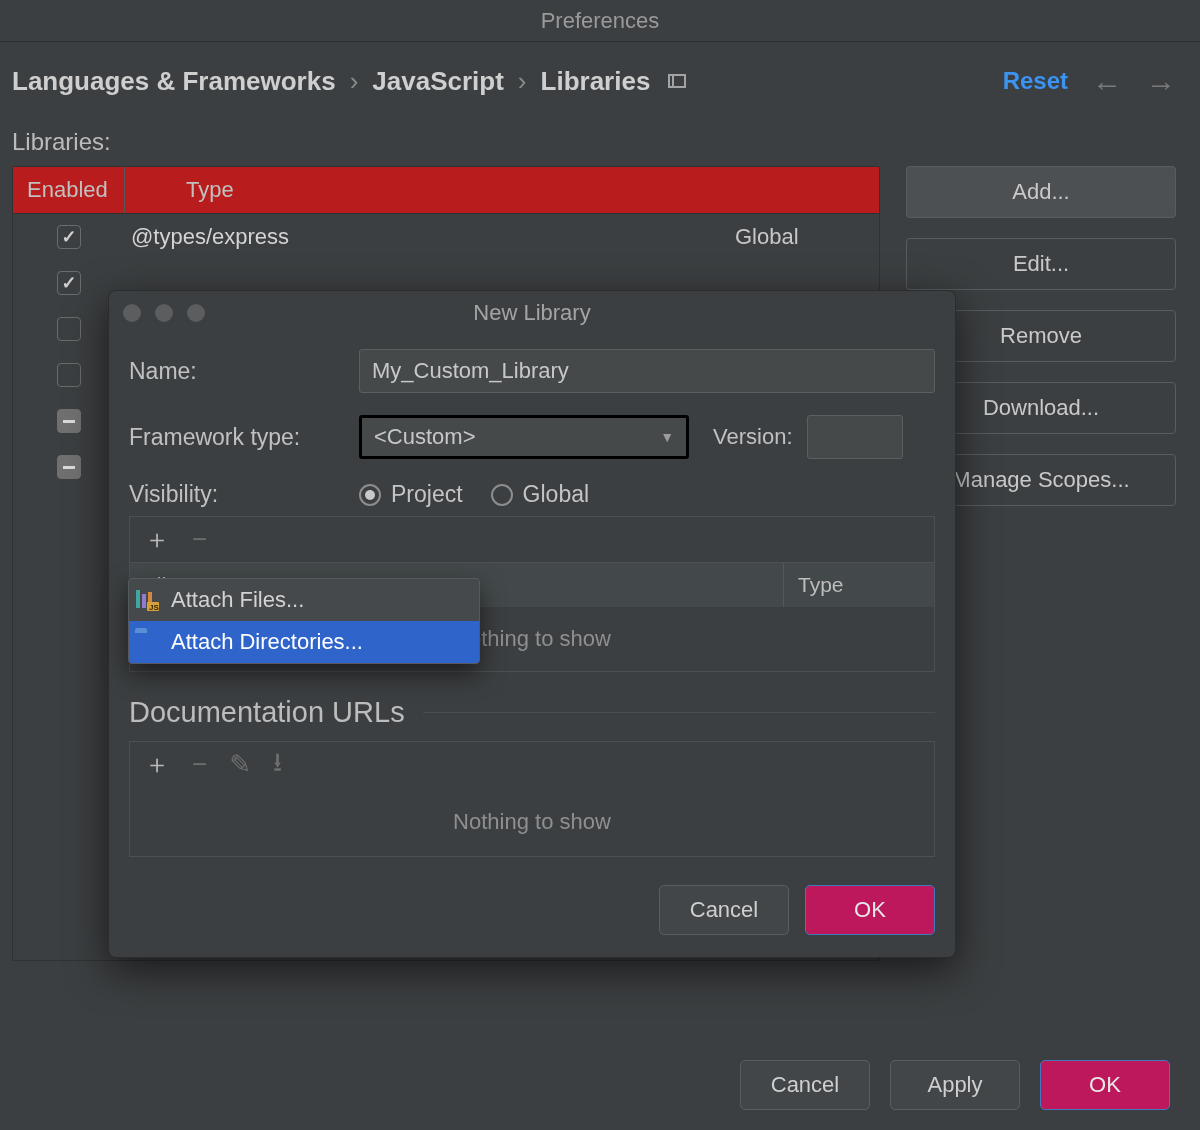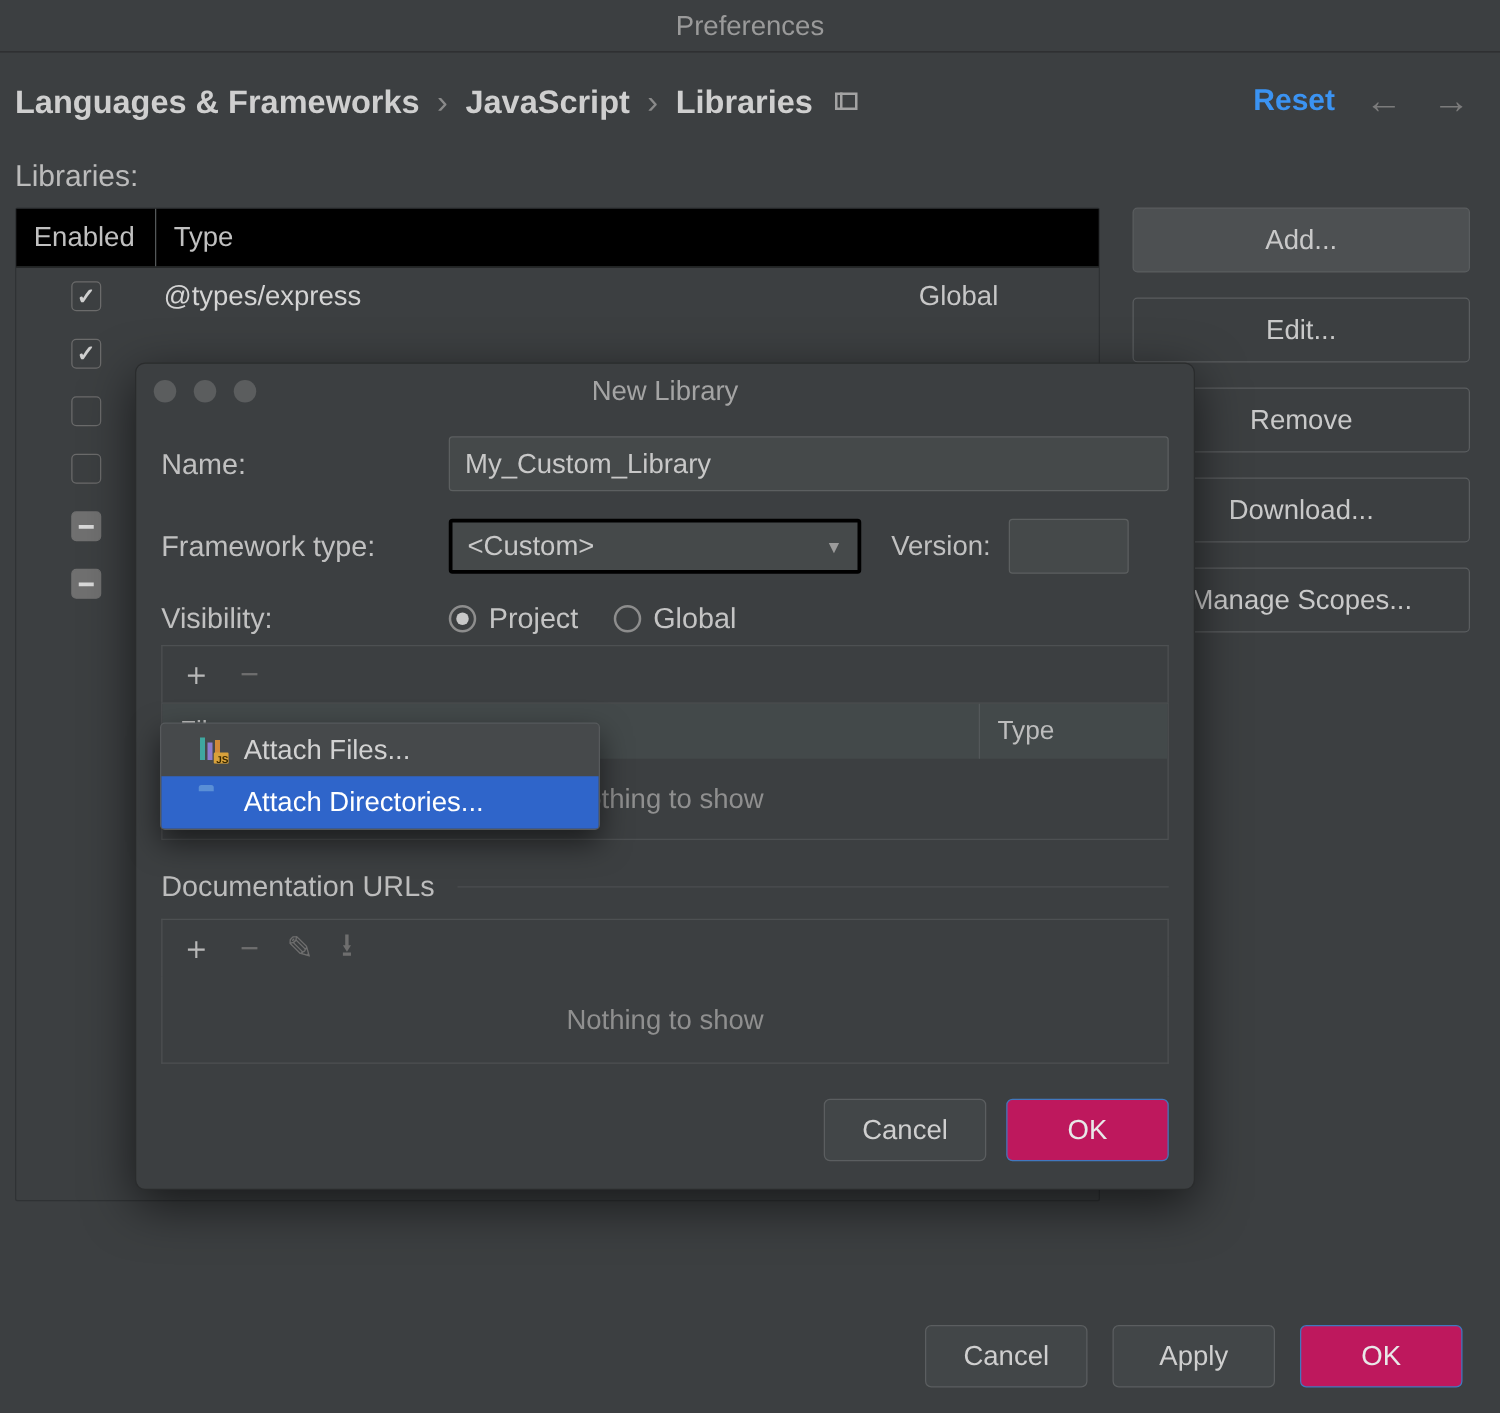--- a/index.html
+++ b/index.html
@@ -40,21 +40,21 @@
   .nav-arrow { color: #7b7b7b; font-size: 30px; user-select:none;}
   .content { flex: 1; padding: 10px 24px 0 12px; position: relative; }
   .section-label { color: #bbbbbb; font-size: 24px; margin: 8px 0 10px 0; }
   .flex-row { display: flex; }
   .table-area { flex: 1; }
   .side-buttons { width: 270px; margin-left: 26px; display: flex; flex-direction: column; gap: 20px;}
   .table {
     border: 1px solid #2f3234;
     border-radius: 2px;
   }
-  .thead { display: flex; background: #000000; border-bottom: 1px solid #2d3031; }
+  .thead { display: flex; background: #b91c1c; border-bottom: 1px solid #2d3031; gap: 47px; }
   .th { padding: 10px 14px; color: #c0c0c0; font-size: 22px; border-right: 1px solid #545859;}
   .th.enabled { width: 112px; }
   .th.name { flex: 1; }
   .th.type { width: 150px; border-right: none;}
   .trow { display: flex; align-items: center; height: 46px; }
   .tcell.enabled { width: 112px; display:flex; justify-content:center; align-items:center;}
   .tcell.name { flex: 1; color: #d4d4d4; font-size: 22px; padding-left: 6px;}
   .tcell.type { width: 150px; color: #c7c7c7; font-size: 22px; padding-left:6px;}
   .checkbox {
     width: 24px; height: 24px; border: 1px solid #6b6b6b; border-radius: 4px;
@@ -121,29 +121,29 @@
     margin-top: 8px;
   }
   .tb-icon { color:#b8b8b8; font-size:26px; cursor:pointer; }
   .tb-icon.dim { color:#6e6e6e; }
   .list-frame { border:1px solid #4d5052; }
   .list-head { height:44px; display:flex; background:#43494a;}
   .list-head .lh { padding:10px 14px; color:#bdbdbd; font-size:21px; border-right:1px solid #53585a;}
   .list-head .lh.file { flex:1;}
   .list-head .lh.type { width:150px; border-right:none;}
   .list-body { height:64px; display:flex; align-items:center; justify-content:center; color:#8f8f8f; font-size:22px;}
-  .section-title { display:flex; align-items:center; gap:18px; color:#bcbcbc; font-size:23px; margin:24px 0 12px 0;}
+  .section-title { display:flex; align-items:center; gap:18px; color:#bcbcbc; font-size:29px; margin:24px 0 12px 0;}
   .section-title .rule { flex:1; height:1px; background:#4b4e50;}
   .doc-body { height:70px; display:flex; align-items:center; justify-content:center; color:#8f8f8f; font-size:22px; border:1px solid #4d5052; border-top:none;}
   .dlg-footer { display:flex; justify-content:flex-end; gap:16px; margin-top: 28px;}
   .popup {
     position:absolute; left: 128px; top: 578px; width: 352px; z-index: 80;
     background:#46494b; border:1px solid #575a5c; box-shadow: 0 10px 24px rgba(0,0,0,0.55); border-radius:4px; overflow:hidden;
   }
-  .popup-item { display:flex; align-items:center; gap:12px; padding:8px 30px; color:#d2d2d2; font-size:22px; cursor:pointer;}
+  .popup-item { display:flex; align-items:center; gap:12px; padding:8px 6px; color:#d2d2d2; font-size:22px; cursor:pointer;}
   .popup-item.sel { background:#2f65ca; color:#ffffff;}
   .pi-icon { width: 24px; height: 22px; display:inline-block; position:relative;}
   .folder-icon { background:#5a8fd6; border-radius:2px; width:24px; height:18px; position:relative; top:2px;}
   .folder-icon::before { content:""; position:absolute; top:-5px; left:0; width:12px; height:5px; background:#5a8fd6; border-radius:2px 2px 0 0;}
   .js-icon svg { display:block; }
 </style>
 </head>
 <body>
 
 <div class="window">

